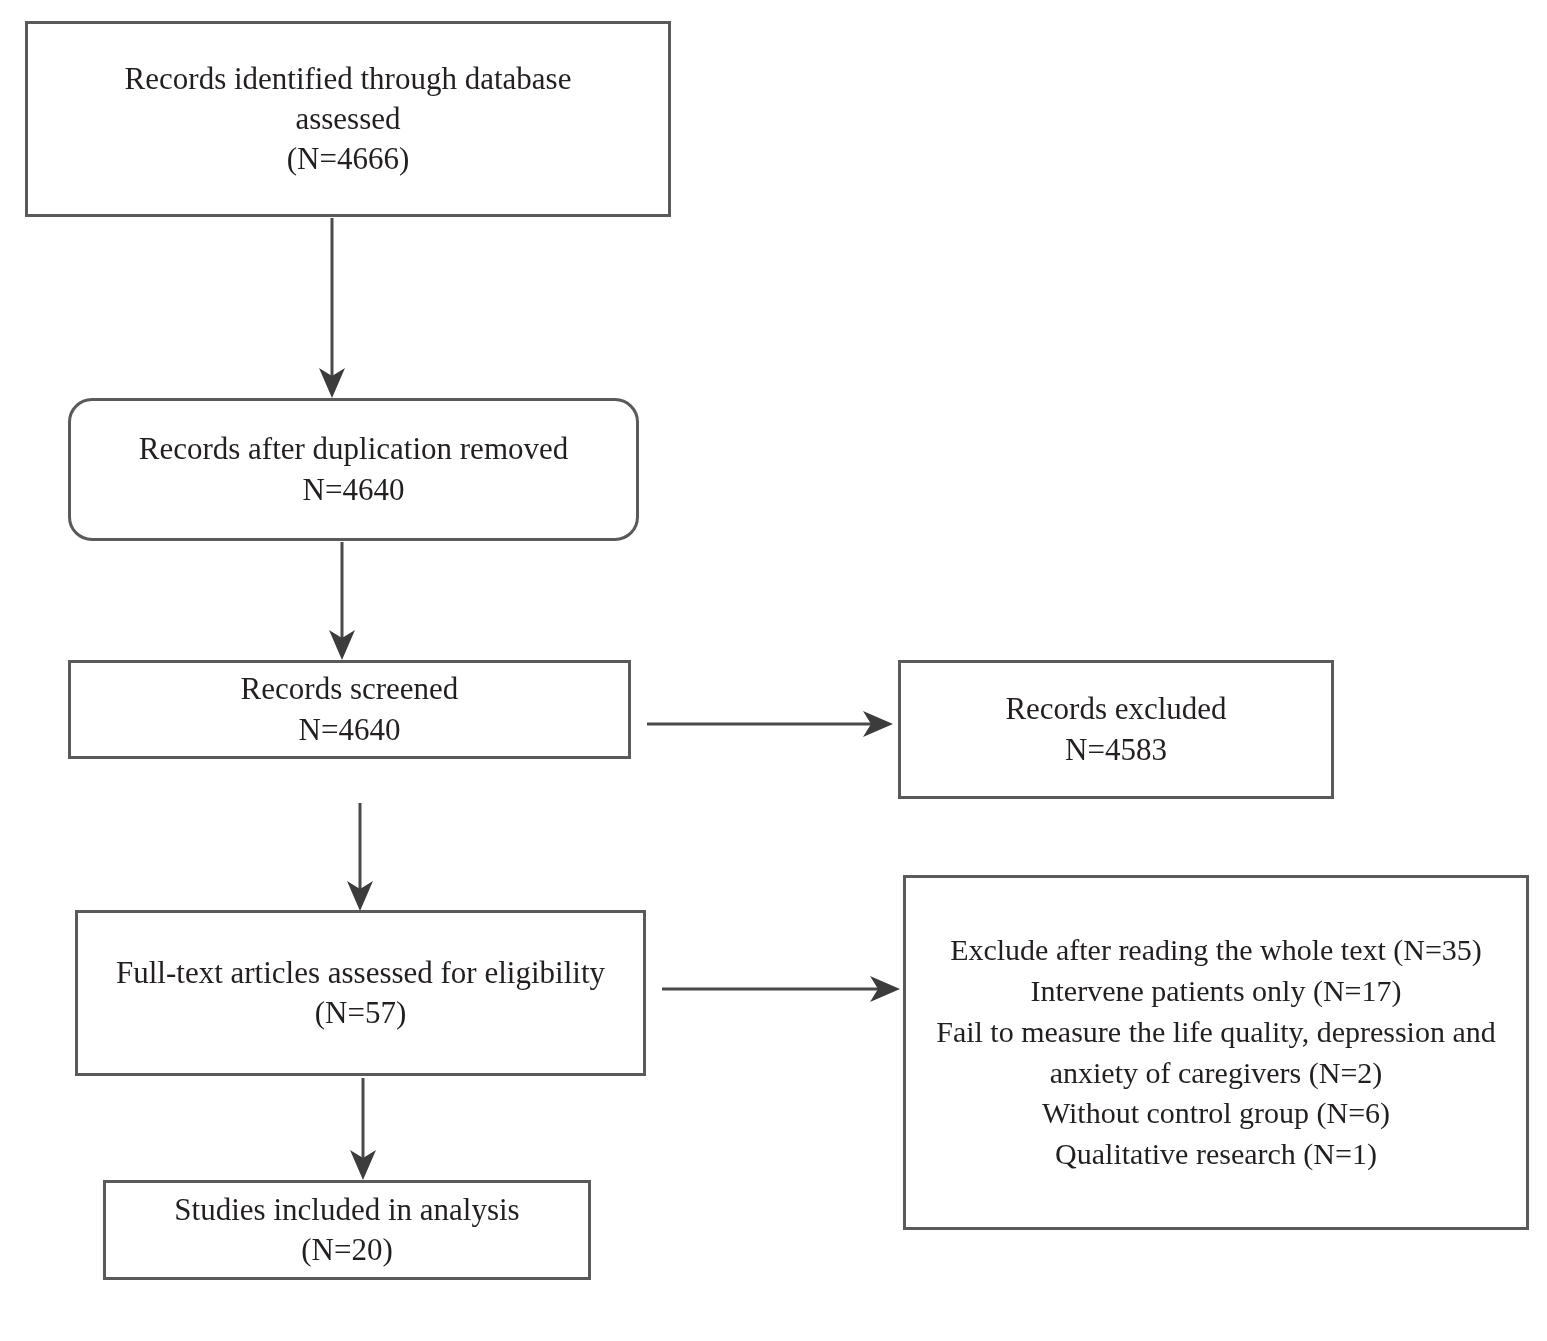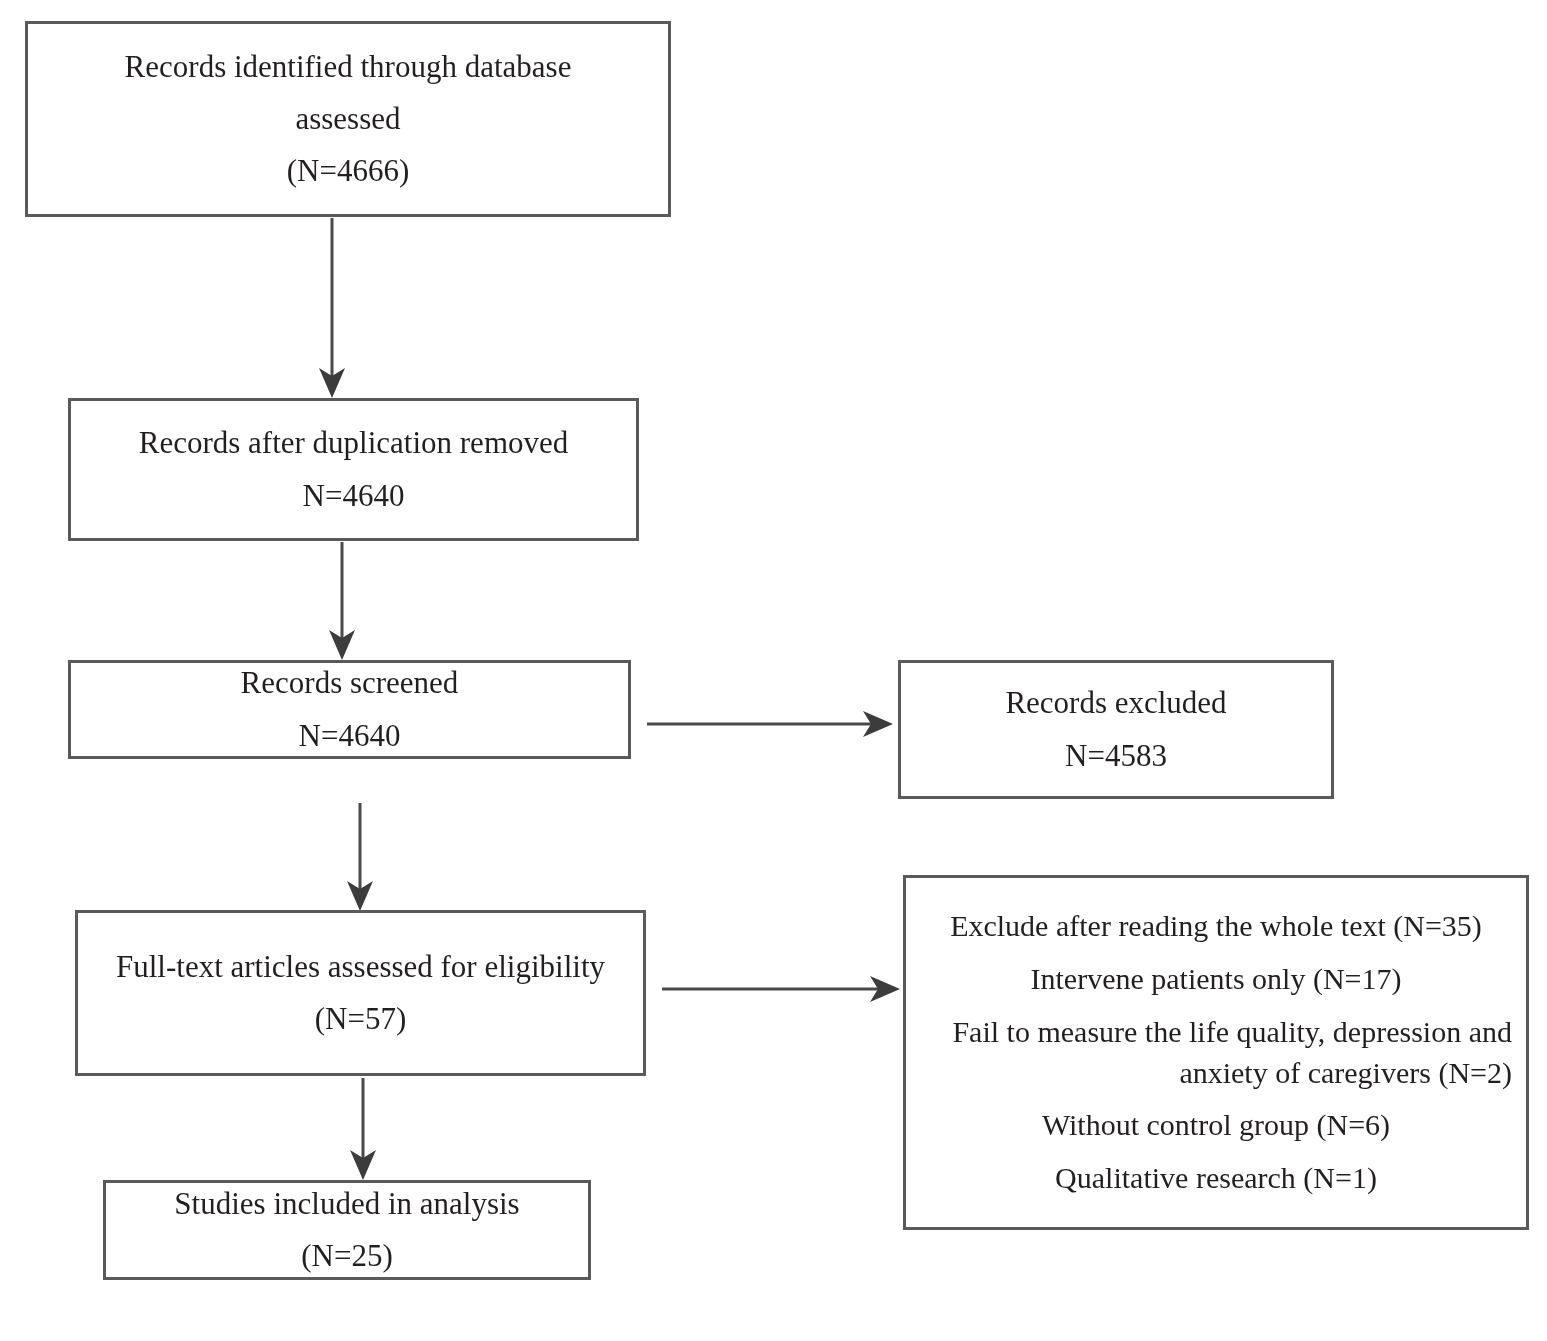--- a/index.html
+++ b/index.html
@@ -23,40 +23,38 @@
     background: #ffffff;
     display: flex;
     flex-direction: column;
     align-items: center;
     justify-content: center;
     text-align: center;
     color: #231f20;
     font-size: 31px;
     line-height: 1.30;
     padding: 4px 10px;
-    gap: 12px;
   }
   .node .line {
     display: block;
     white-space: nowrap;
   }
   .node.reasons {
     font-size: 30px;
     line-height: 1.36;
     justify-content: center;
     padding: 8px 14px;
   }
   .node.reasons .line {
     white-space: normal;
-    text-align: right;
   }
 
   
   #box-identified   { left: 25px;  top: 21px;   width: 646px; height: 196px; }
-  #box-duplication  { left: 68px;  top: 398px;  width: 571px; height: 143px; }
+  #box-duplication  { left: 68px;  top: 398px;  width: 571px; height: 143px; border-radius: 24px; }
   #box-screened     { left: 68px;  top: 660px;  width: 563px; height: 99px; }
   #box-fulltext     { left: 75px;  top: 910px;  width: 571px; height: 166px; justify-content: center; }
   #box-included     { left: 103px; top: 1180px; width: 488px; height: 100px; }
   #box-excluded     { left: 898px; top: 660px;  width: 436px; height: 139px; }
   #box-reasons      { left: 903px; top: 875px;  width: 626px; height: 355px; }
 
   
   .conn {
     position: absolute;
     overflow: visible;
@@ -131,16 +129,16 @@
     <span class="line">Qualitative research (N=1)</span>
   </div>
 
   <svg class="conn" style="left:337px; top:1076px; width:52px; height:106px;" viewBox="0 0 52 106">
     <line x1="26" y1="2" x2="26" y2="90"></line>
     <polygon points="26,104 13,74 26,82 39,74"></polygon>
   </svg>
 
   <div class="node" id="box-included">
     <span class="line">Studies included in analysis</span>
-    <span class="line">(N=25)</span>
+    <span class="line">(N=20)</span>
   </div>
 
 </div>
 
 </body></html>

